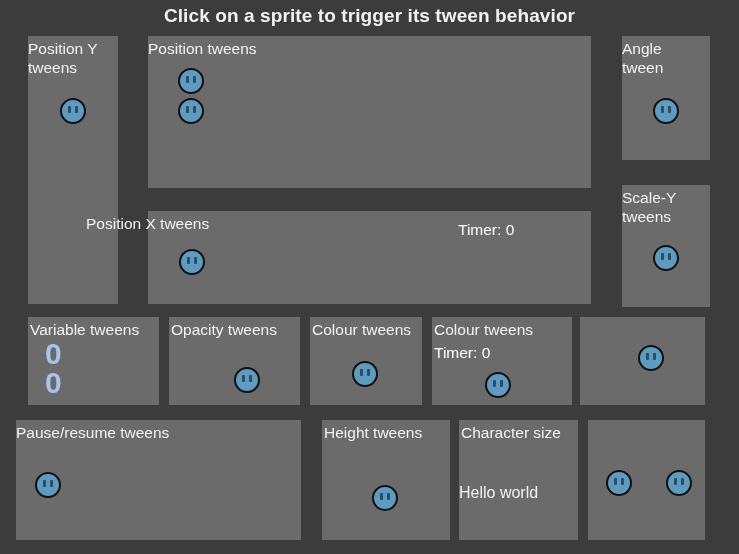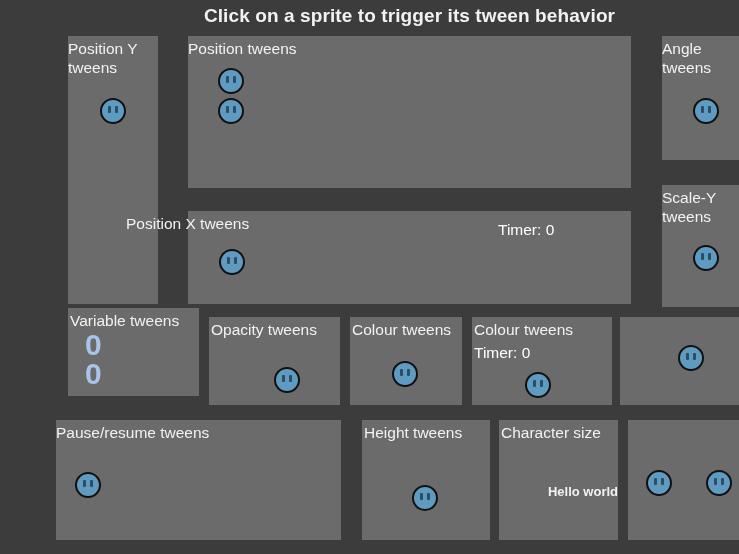--- a/index.html
+++ b/index.html
@@ -15,21 +15,20 @@
     position: relative;
     -webkit-font-smoothing: antialiased;
   }
 
   #stage {
     position: absolute;
     left: 0;
     top: 0;
     width: 643px;
     height: 554px;
-    margin-left: 40px;
   }
 
   .title {
     position: absolute;
     left: 0;
     top: 5px;
     width: 739px;
     text-align: center;
     color: #f2f2f2;
     font-size: 19px;
@@ -74,25 +73,24 @@
     font-size: 30px;
     font-weight: bold;
     line-height: 30px;
     white-space: nowrap;
   }
 
   .body-text {
     position: absolute;
     left: 0;
     width: 100%;
-    text-align: right;
+    text-align: left;
     color: #f2f2f2;
-    font-size: 13px;
-    white-space: nowrap;
-    font-weight: bold;
+    font-size: 16px;
+    white-space: nowrap;
   }
 
   
   .sprite {
     position: absolute;
     width: 26px;
     height: 26px;
     border-radius: 50%;
     background: #5f9bc0;
     border: 2px solid #111111;
@@ -129,21 +127,21 @@
           <span class="eye l"></span>
           <span class="eye r"></span>
         </div>
         <div class="sprite" style="left: 30px; top: 62px;">
           <span class="eye l"></span>
           <span class="eye r"></span>
         </div>
       </div>
       <div class="panel" style="left: 622px; top: 36px; width: 88px; height: 124px;">
         <div class="panel-label center" style="top: 3px;">Angle
-tweens</div>
+tween</div>
         <div class="sprite" style="left: 31px; top: 62px;">
           <span class="eye l"></span>
           <span class="eye r"></span>
         </div>
       </div>
       <div class="panel" style="left: 622px; top: 185px; width: 88px; height: 122px;">
         <div class="panel-label center" style="top: 3px;">Scale-Y
 tweens</div>
         <div class="sprite" style="left: 31px; top: 60px;">
           <span class="eye l"></span>
@@ -151,21 +149,21 @@
         </div>
       </div>
       <div class="panel" style="left: 148px; top: 211px; width: 443px; height: 93px;">
         <div class="panel-label center" style="top: 3px; transform: translateX(-62px);">Position X tweens</div>
         <div class="sub-label" style="left: 310px; top: 9px;">Timer: 0</div>
         <div class="sprite" style="left: 31px; top: 38px;">
           <span class="eye l"></span>
           <span class="eye r"></span>
         </div>
       </div>
-      <div class="panel" style="left: 28px; top: 308px; width: 131px; height: 88px;">
+      <div class="panel" style="left: 28px; top: 317px; width: 131px; height: 88px;">
         <div class="panel-label left" style="top: 3px; left: 2px;">Variable tweens</div>
         <div class="var-value" style="left: 17px; top: 22px;">0</div>
         <div class="var-value" style="left: 17px; top: 51px;">0</div>
       </div>
       <div class="panel" style="left: 169px; top: 317px; width: 131px; height: 88px;">
         <div class="panel-label left" style="top: 3px; left: 2px;">Opacity tweens</div>
         <div class="sprite" style="left: 65px; top: 50px;">
           <span class="eye l"></span>
           <span class="eye r"></span>
         </div>

